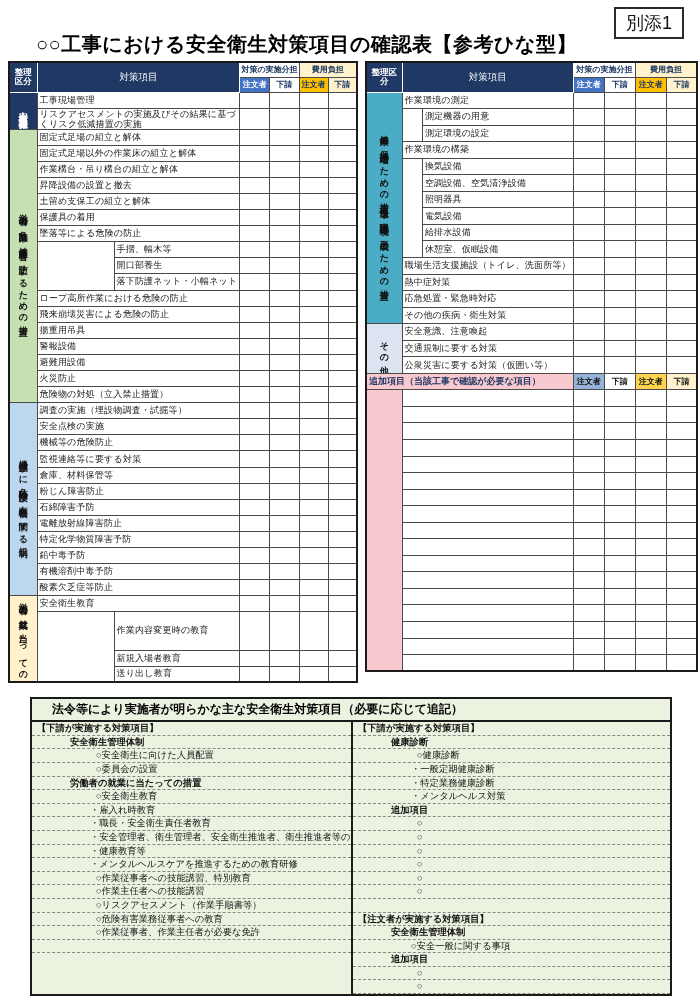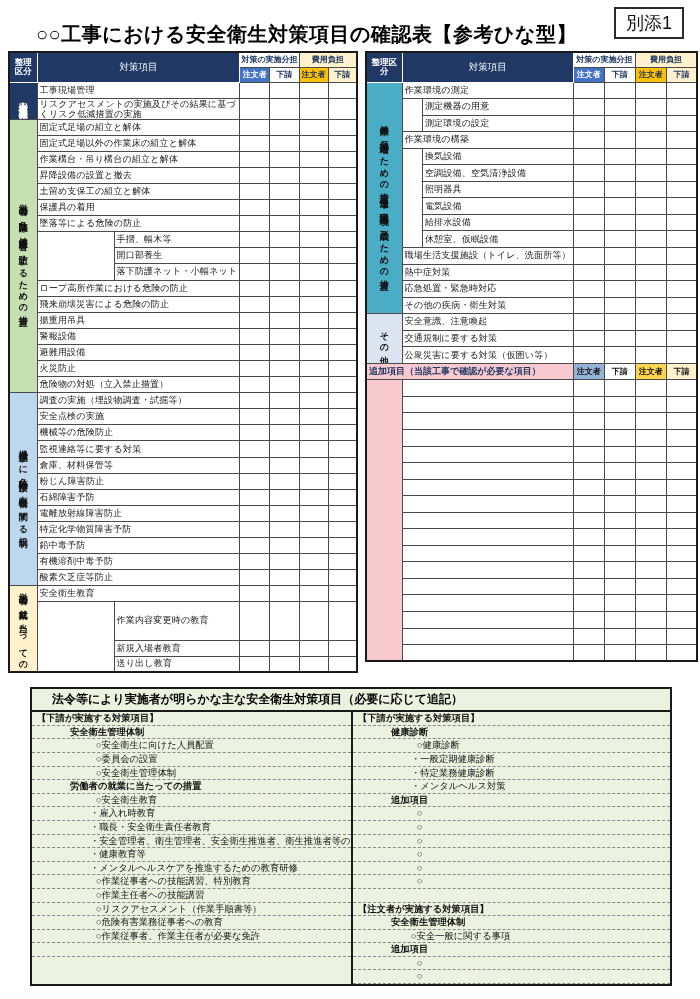--- a/index.html
+++ b/index.html
@@ -2,21 +2,21 @@
 <html><head>
 <meta charset="utf-8">
 <style>
   :root{
     --navy:#1F3864; --grid:#4a4a4a; --outer:#1a1a1a;
   }
   *{box-sizing:border-box;}
   body{margin:0;background:#fff;font-family:"Liberation Sans","DejaVu Sans",sans-serif;}
   .page{position:relative;width:700px;height:999px;background:#fff;overflow:hidden;}
   .badge{position:absolute;top:7px;right:16px;border:2px solid #2a2a2a;padding:2px 10px;font-size:18px;color:#111;background:#fff;}
-  .title{margin:21px 0 3px 36px;font-size:20px;font-weight:bold;color:#000;letter-spacing:.5px;white-space:nowrap;}
+  .title{margin:31px 0 3px 36px;font-size:20px;font-weight:bold;color:#000;letter-spacing:.5px;white-space:nowrap;}
   .tables{display:flex;align-items:flex-start;gap:7px;margin-left:8px;}
   table{border-collapse:collapse;table-layout:fixed;border:2px solid var(--outer);}
   td,th{border:1px solid var(--grid);padding:0 2px;font-size:9px;overflow:hidden;white-space:nowrap;color:#1a1a1a;}
   thead th{height:15px;padding:0 1px;}
   .hc{background:var(--navy);color:#fff;font-weight:bold;font-size:8.5px;white-space:normal;line-height:9px;border-color:#fff;}
   .hitem{background:var(--navy);color:#fff;font-weight:normal;font-size:9.5px;border-color:#fff;}
   .himpl{background:#fff;color:var(--navy);font-weight:bold;font-size:8px;}
   .hcost{background:#FFF2CC;color:var(--navy);font-weight:bold;font-size:8px;}
   .h-ob{background:#4472C4;color:#fff;font-weight:bold;font-size:8px;}
   .h-sw{background:#fff;color:var(--navy);font-weight:bold;font-size:8px;}
@@ -615,21 +615,20 @@
   </div>
 
   <div class="bbox">
     <div class="btitle">法令等により実施者が明らかな主な安全衛生対策項目（必要に応じて追記）</div>
     <div class="bcols">
       <div class="bcol" id="bottom-left">
           <div class="b-row lvl0 bold">【下請が実施する対策項目】</div>
           <div class="b-row lvl1 bold">安全衛生管理体制</div>
           <div class="b-row lvl2">○安全衛生に向けた人員配置</div>
           <div class="b-row lvl2">○委員会の設置</div>
-          <div class="b-row lvl2">○安全衛生管理体制</div>
           <div class="b-row lvl1 bold">労働者の就業に当たっての措置</div>
           <div class="b-row lvl2">○安全衛生教育</div>
           <div class="b-row lvl3">・雇入れ時教育</div>
           <div class="b-row lvl3">・職長・安全衛生責任者教育</div>
           <div class="b-row lvl3">・安全管理者、衛生管理者、安全衛生推進者、衛生推進者等の能力向上教育</div>
           <div class="b-row lvl3">・健康教育等</div>
           <div class="b-row lvl3">・メンタルヘルスケアを推進するための教育研修</div>
           <div class="b-row lvl2">○作業従事者への技能講習、特別教育</div>
           <div class="b-row lvl2">○作業主任者への技能講習</div>
           <div class="b-row lvl2">○リスクアセスメント（作業手順書等）</div>

